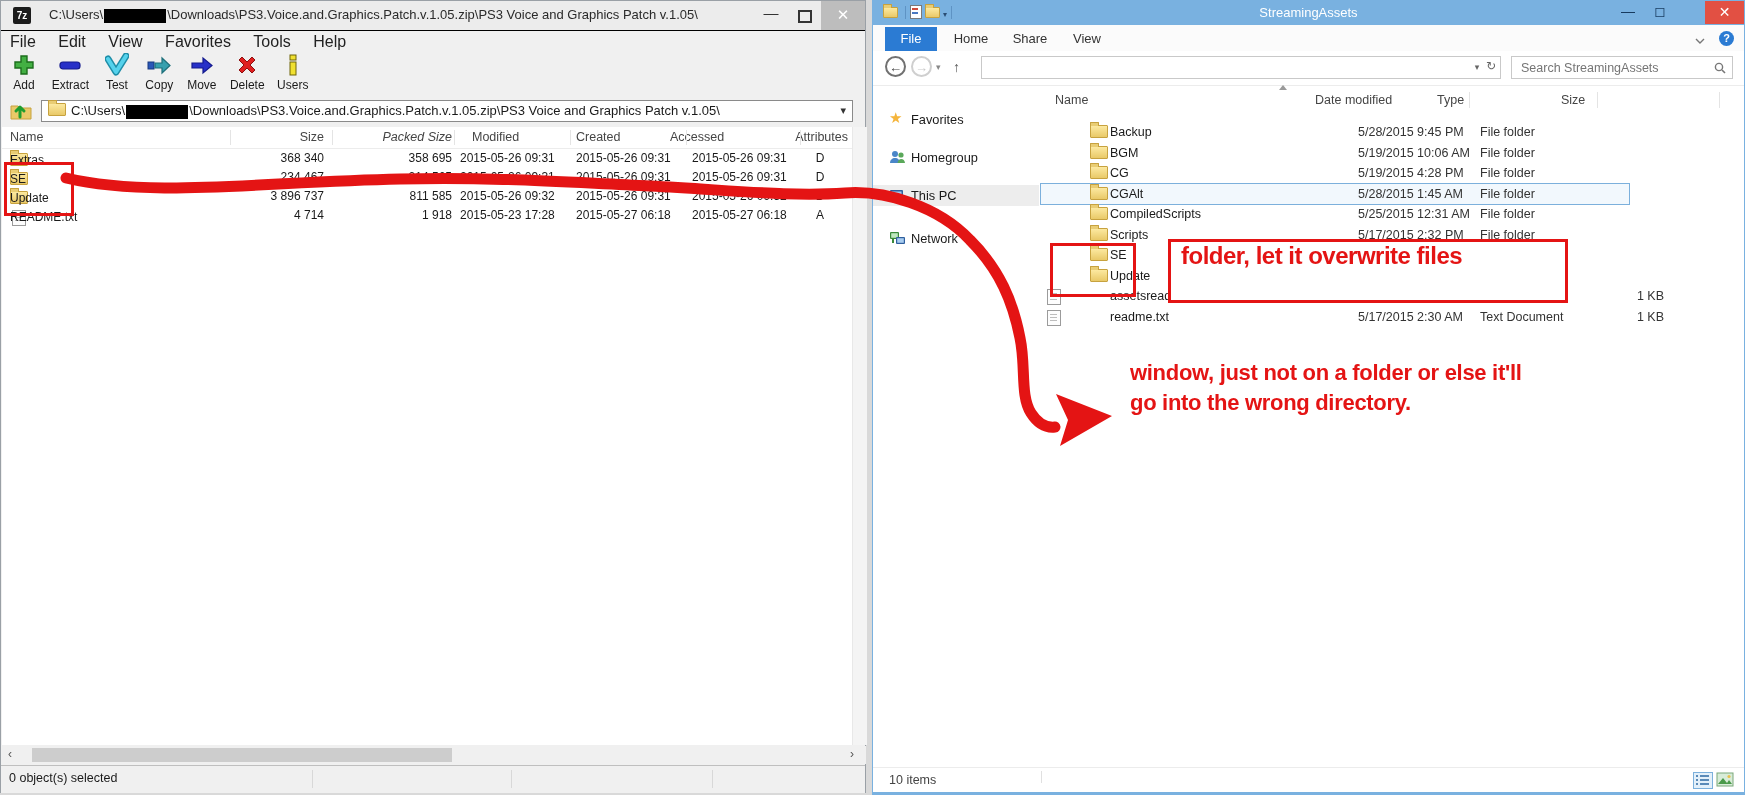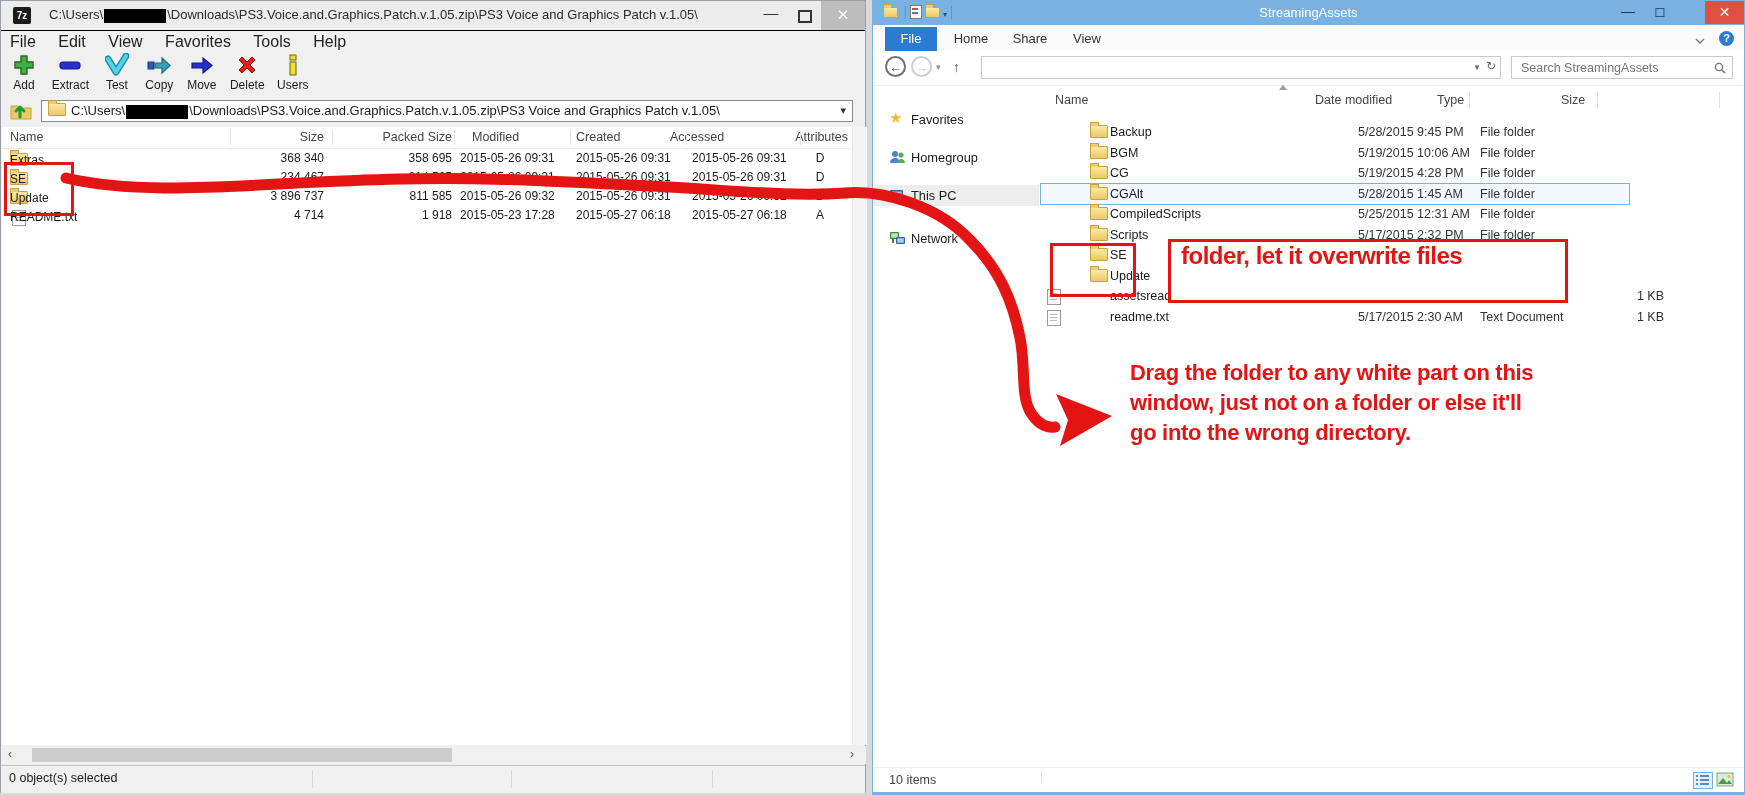--- a/index.html
+++ b/index.html
@@ -40,21 +40,21 @@
     box-shadow:0 3px 0 #bdbdbd,0 6px 0 #bdbdbd;}
   .z-list{left:1px;top:126px;width:850px;height:618px;background:#fff;}
   .z-head{left:0;top:0;width:850px;height:21px;border-bottom:1px solid #ececec;font-size:12.5px;color:#454545;}
   .z-head .hsep{position:absolute;top:3px;height:15px;width:1px;background:#e4e4e4;}
   .z-rows{left:0;top:22px;width:850px;}
   .z-row{position:relative;height:19px;font-size:12px;color:#1a1a1a;}
   .z-row span{position:absolute;top:2px;white-space:nowrap;}
   .cn{left:8px;}  .cs{left:230px;width:92px;text-align:right;}  .cp{left:340px;width:110px;text-align:right;}
   .cm{left:458px;} .cc{left:574px;} .ca{left:690px;} .cd{left:790px;width:56px;text-align:center;}
   .hname{left:8px;top:3px;position:absolute;} .hsize{left:230px;width:92px;text-align:right;top:3px;position:absolute;}
-  .hpack{left:340px;width:110px;text-align:right;top:3px;position:absolute;}
+  .hpack{left:340px;width:110px;text-align:right;top:3px;position:absolute;font-style:italic;}
   .hmod{left:458px;top:3px;position:absolute;margin-left:12px;} .hcre{left:574px;top:3px;position:absolute;}
   .hacc{left:668px;top:3px;position:absolute;} .hattr{left:760px;width:86px;text-align:right;top:3px;position:absolute;}
   .z-vscroll{left:851px;top:126px;width:14px;height:618px;background:#f4f4f4;border-left:1px solid #e8e8e8;}
   .z-hscroll{left:1px;top:745px;width:864px;height:18px;background:#f0f0f0;color:#555;}
   .z-hthumb{left:30px;top:2px;width:420px;height:14px;background:#cdcdcd;}
   .z-harrow{top:1px;font-size:12px;color:#555;}
   .z-statusbar{left:0;top:764px;width:864px;height:27px;background:#f0f0f0;border-top:1px solid #bfbfbf;
     font-size:12.5px;color:#1a1a1a;}
   .z-statusbar .sdiv{position:absolute;top:4px;height:18px;width:1px;background:#d8d8d8;}
 
@@ -486,21 +486,20 @@
   <div class="e-bottomstrip abs"></div>
 </div>
 
 <div id="anno" class="abs">
   <div class="redbox left-redbox"></div>
   <div class="redbox right-redbox"></div>
   <div class="instrbox">
     <div>folder, let it overwrite files</div>
   </div>
   <div class="dragnote">
-    <div>Drag the folder to any white part on this</div>
     <div>window, just not on a folder or else it'll</div>
     <div>go into the wrong directory.</div>
   </div>
   <svg class="abs" style="left:0;top:0" width="1745" height="795" viewBox="0 0 1745 795">
     <path d="M 66 178
              C 150 198, 260 182, 400 179
              C 500 177, 560 182, 650 186
              C 730 190, 790 197, 845 193
              C 885 190, 938 206, 970 240
              C 1000 270, 1013 302, 1020 338

